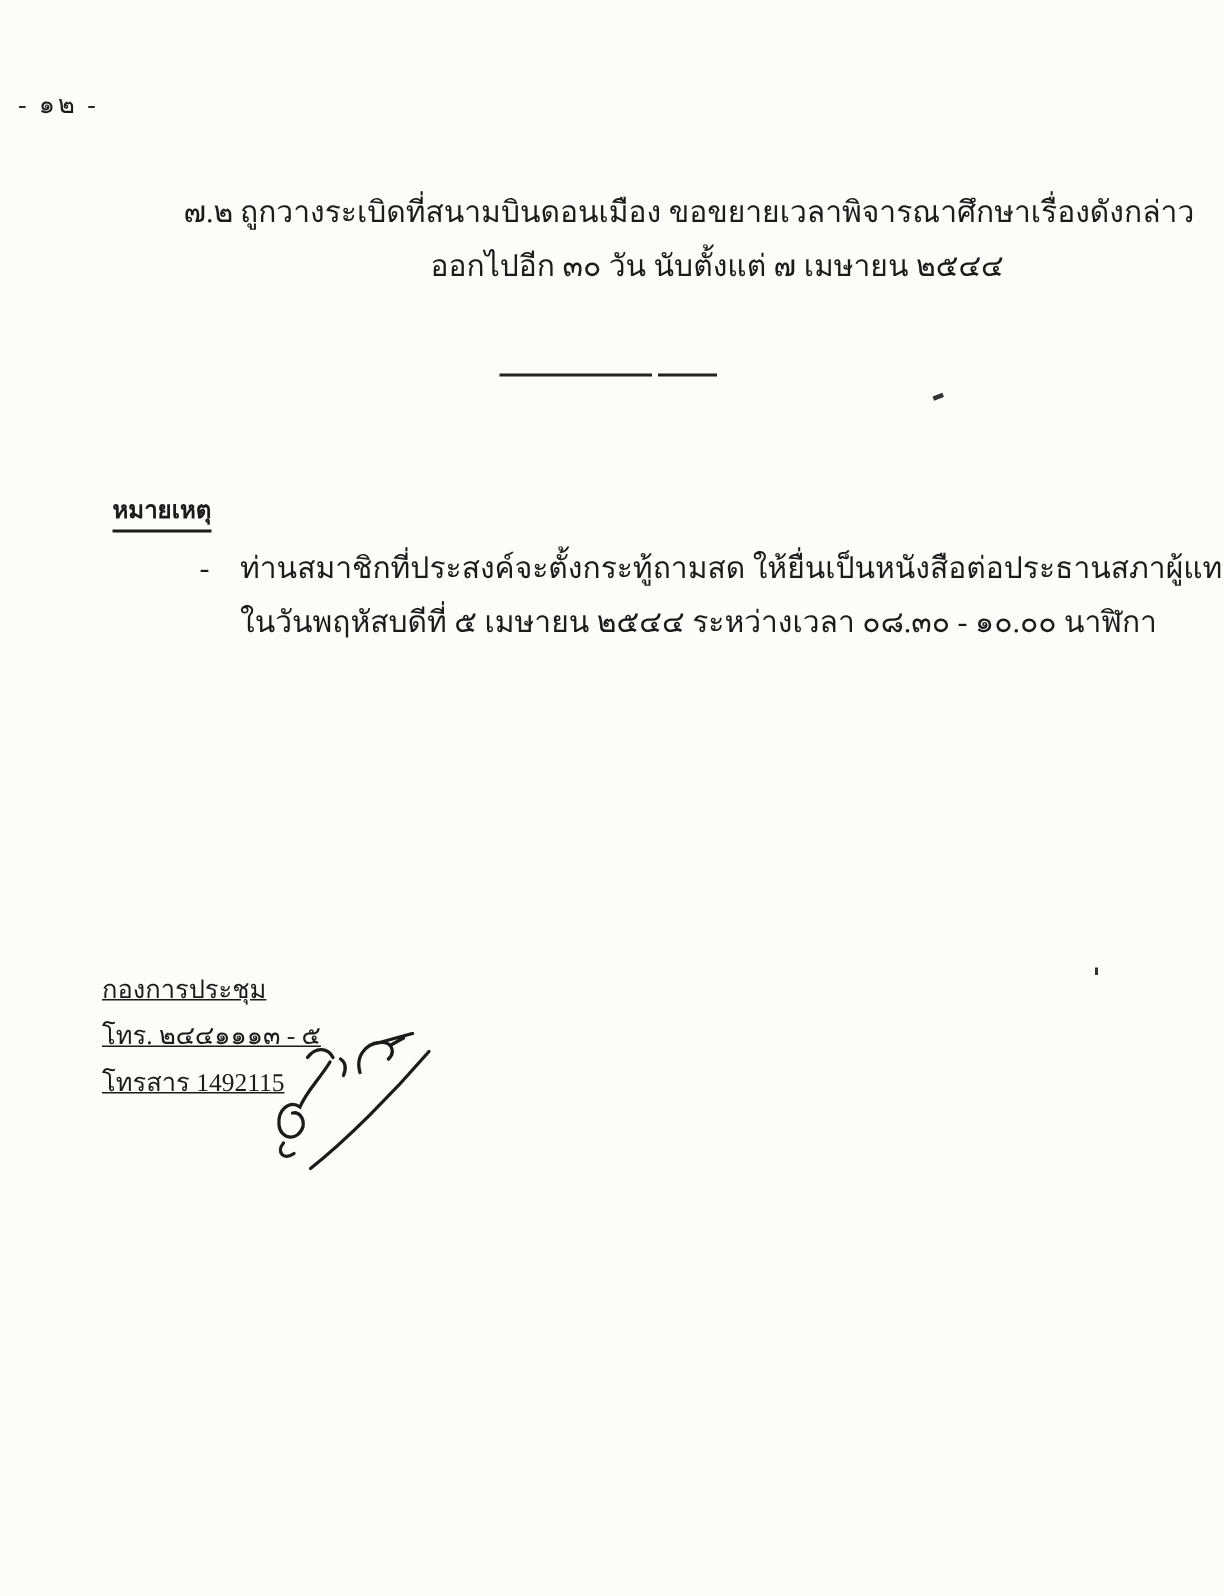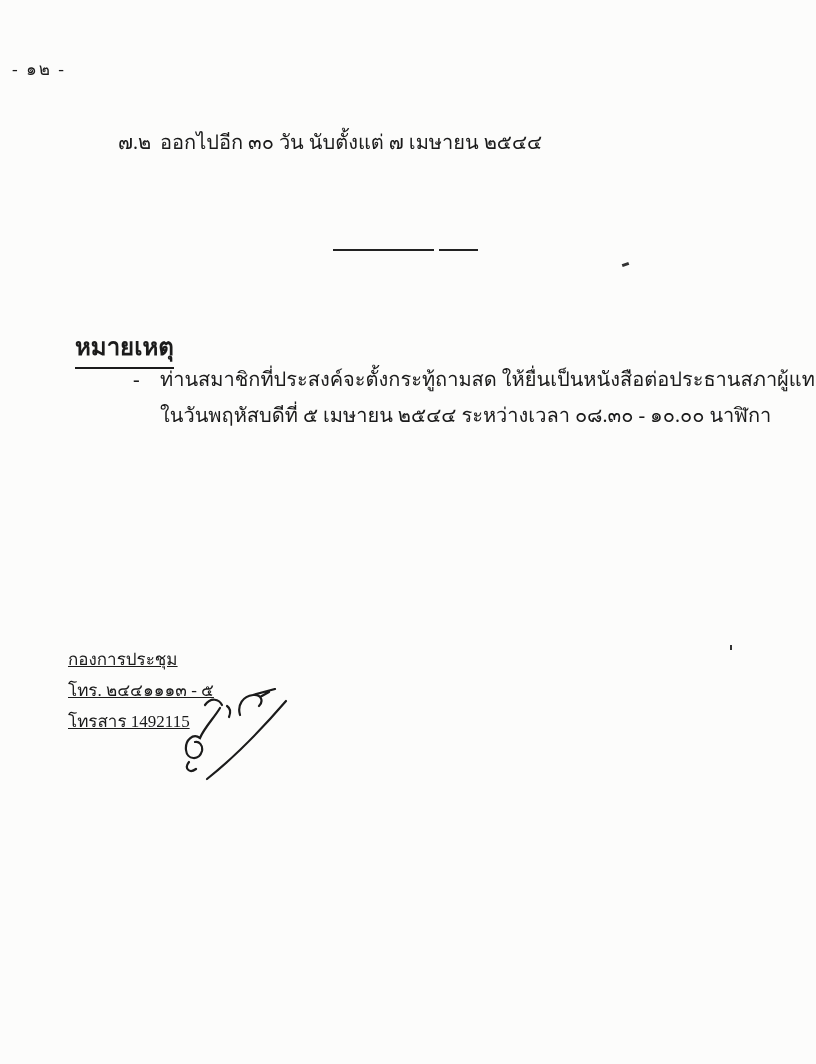--- a/index.html
+++ b/index.html
@@ -24,20 +24,21 @@
     letter-spacing: 2px;
   }
   .agenda-item {
     position: absolute;
     top: 124px;
     left: 118px;
     width: 622px;
     display: flex;
     font-size: 20px;
     line-height: 36px;
+    text-align: center;
   }
   .agenda-number { width: 42px; flex: 0 0 42px; }
   .agenda-lines div { white-space: nowrap; }
   .divider {
     position: absolute;
     top: 249px;
     left: 333px;
     width: 145px;
     height: 2px;
     background: linear-gradient(to right, #222 0 70%, transparent 70% 73%, #222 73% 100%);
@@ -45,21 +46,21 @@
   .speck {
     position: absolute;
     background: #333;
   }
   .speck-1 { top: 263px; left: 622px; width: 7px; height: 3px; transform: rotate(-20deg); }
   .speck-2 { top: 645px; left: 730px; width: 2px; height: 5px; }
   .note-heading {
     position: absolute;
     top: 327px;
     left: 75px;
-    font-size: 24px;
+    font-size: 16px;
     font-weight: bold;
     border-bottom: 2px solid #1b1b1b;
     padding-bottom: 1px;
   }
   .note-body {
     position: absolute;
     top: 361px;
     left: 133px;
     display: flex;
     font-size: 20px;
@@ -93,20 +94,21 @@
 </head>
 <body>
 
 <div class="page">
 
   <div class="page-number">- ๑๒ -</div>
 
   <div class="agenda-item">
     <div class="agenda-number">๗.๒</div>
     <div class="agenda-lines">
+      <div>ถูกวางระเบิดที่สนามบินดอนเมือง ขอขยายเวลาพิจารณาศึกษาเรื่องดังกล่าว</div>
       <div>ออกไปอีก ๓๐ วัน นับตั้งแต่ ๗ เมษายน ๒๕๔๔</div>
     </div>
   </div>
 
   <div class="divider"></div>
   <div class="speck speck-1"></div>
 
   <div class="note-heading">หมายเหตุ</div>
 
   <div class="note-body">

